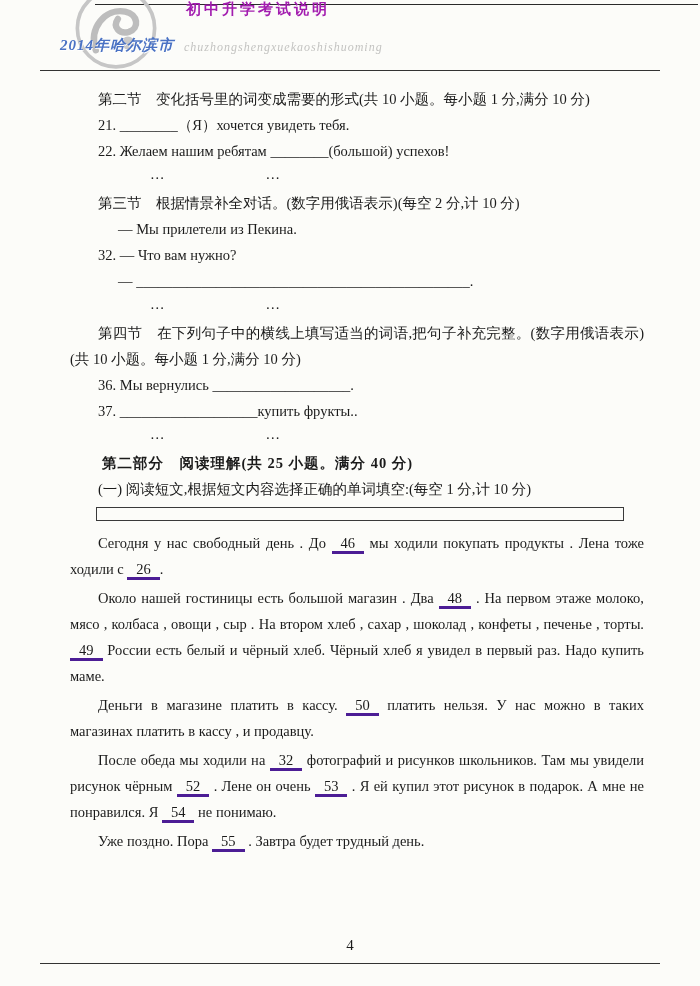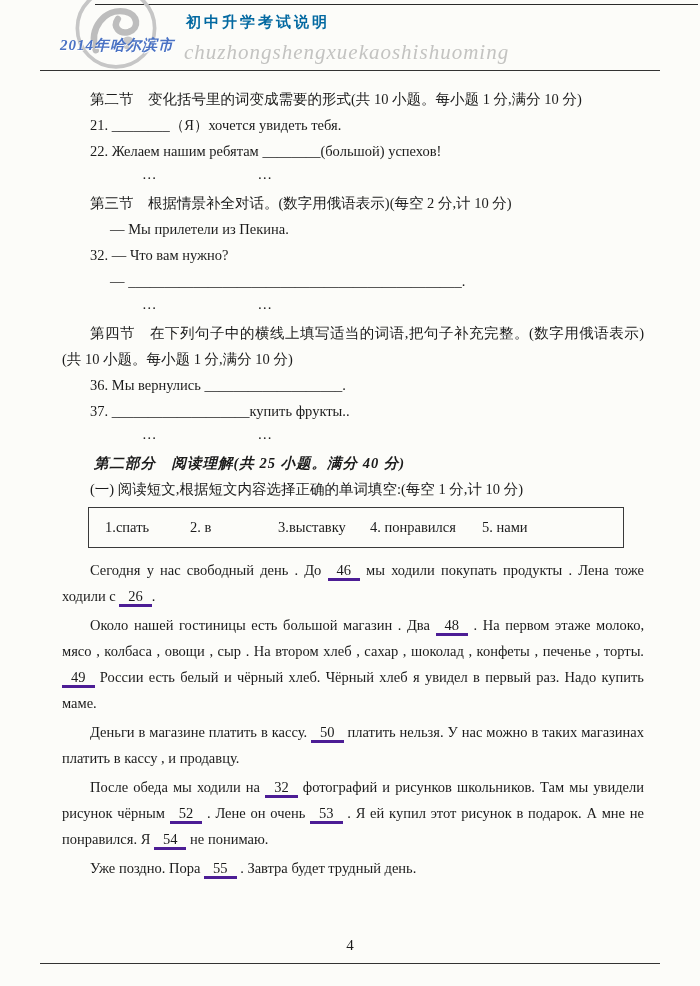--- a/index.html
+++ b/index.html
@@ -6,37 +6,37 @@
   html,body { background:#e9e9e6; }
   .page {
     position:relative; width:700px; height:986px; margin:0 auto;
     background:#fcfcf9; overflow:hidden;
     font-family:"Liberation Serif","DejaVu Serif",serif;
     color:#1b1b1b;
   }
   
   .top-rule { position:absolute; top:4px; left:95px; right:2px; border-top:1.5px solid #2a2a2a; z-index:0; }
   .logo { position:absolute; left:70px; top:-16px; z-index:1; }
-  .exam-title { position:absolute; left:186px; top:13px; z-index:2;
-    font-size:15px; font-weight:bold; letter-spacing:3px; color:#0369a1; }
+  .exam-title { position:absolute; left:186px; top:0; z-index:2;
+    font-size:15px; font-weight:bold; letter-spacing:3px; color:#a21caf; }
   .city-year { position:absolute; left:60px; top:36px; z-index:2;
     font-size:15px; font-weight:bold; font-style:italic; color:#4a72c4; letter-spacing:1px;
     text-shadow:0.5px 0.5px 0 #ffffff; }
   .pinyin { position:absolute; left:184px; top:40px; z-index:2;
-    font-size:21px; font-style:italic; color:#c3c3c1; letter-spacing:1px; }
+    font-size:12px; font-style:italic; color:#c3c3c1; letter-spacing:1px; }
   .header-rule { position:absolute; top:70px; left:40px; width:620px; border-top:1px solid #333; }
   
-  .content { position:absolute; top:86px; left:62px; right:56px; font-size:14.5px; }
+  .content { position:absolute; top:86px; left:70px; right:56px; font-size:14.5px; }
   .line { line-height:26px; }
   .indent1 { margin-left:28px; }
   .indent2 { margin-left:48px; }
   .ti { text-indent:28px; text-align:justify; }
   .ellipsis { line-height:20px; margin-left:80px; white-space:pre; letter-spacing:2px; }
   .gap { margin-top:6px; }
-  .part2 { font-weight:bold; font-style:italic; margin-left:32px; letter-spacing:1px; }
+  .part2 { font-weight:bold; margin-left:32px; letter-spacing:1px; }
   
   .wordbank { margin:5px 20px 9px 26px; border:1px solid #3a3a3a; padding:6px 8px 6px 16px; }
   .wb-row { display:flex; line-height:27px; }
   .wb-cell { display:inline-block; }
   .wb-cell:nth-child(1){ width:85px; }
   .wb-cell:nth-child(2){ width:88px; }
   .wb-cell:nth-child(3){ width:92px; }
   .wb-cell:nth-child(4){ width:112px; }
   .wb-cell:nth-child(5){ flex:1; }
   
@@ -81,27 +81,20 @@
 
     <div class="line ti gap">第四节　在下列句子中的横线上填写适当的词语,把句子补充完整。(数字用俄语表示)(共 10 小题。每小题 1 分,满分 10 分)</div>
     <div class="line indent1">36. Мы вернулись ___________________.</div>
     <div class="line indent1">37. ___________________купить фрукты..</div>
     <div class="line ellipsis">…      …</div>
 
     <div class="line indent1 part2 gap">第二部分　阅读理解(共 25 小题。满分 40 分)</div>
     <div class="line indent1">(一) 阅读短文,根据短文内容选择正确的单词填空:(每空 1 分,计 10 分)</div>
 
     <div class="wordbank">
-        <div class="wb-row">
-          <span class="wb-cell">1.спать</span>
-          <span class="wb-cell">2. в</span>
-          <span class="wb-cell">3.выставку</span>
-          <span class="wb-cell">4. понравился</span>
-          <span class="wb-cell">5. нами</span>
-        </div>
       </div>
 
     <div class="passage">
         <p>Сегодня у нас свободный день . До <span class="blank-num">46</span> мы ходили покупать продукты . Лена тоже ходили с <span class="blank-num">26</span>.</p>
         <p>Около нашей гостиницы есть большой магазин . Два <span class="blank-num">48</span> . На первом этаже молоко, мясо , колбаса , овощи , сыр .  На втором хлеб , сахар , шоколад , конфеты , печенье , торты. <span class="blank-num">49</span> России есть белый и чёрный хлеб. Чёрный хлеб я увидел в первый раз. Надо купить маме.</p>
         <p>Деньги в магазине платить в кассу. <span class="blank-num">50</span> платить нельзя. У нас можно в таких магазинах платить в кассу , и продавцу.</p>
         <p>После обеда мы ходили на <span class="blank-num">32</span> фотографий и рисунков школьников. Там мы увидели рисунок чёрным <span class="blank-num">52</span> . Лене он очень <span class="blank-num">53</span> . Я ей купил этот рисунок в подарок. А мне не понравился. Я <span class="blank-num">54</span> не понимаю.</p>
         <p>Уже поздно. Пора <span class="blank-num">55</span> . Завтра будет трудный день.</p>
       </div>
   </main>

